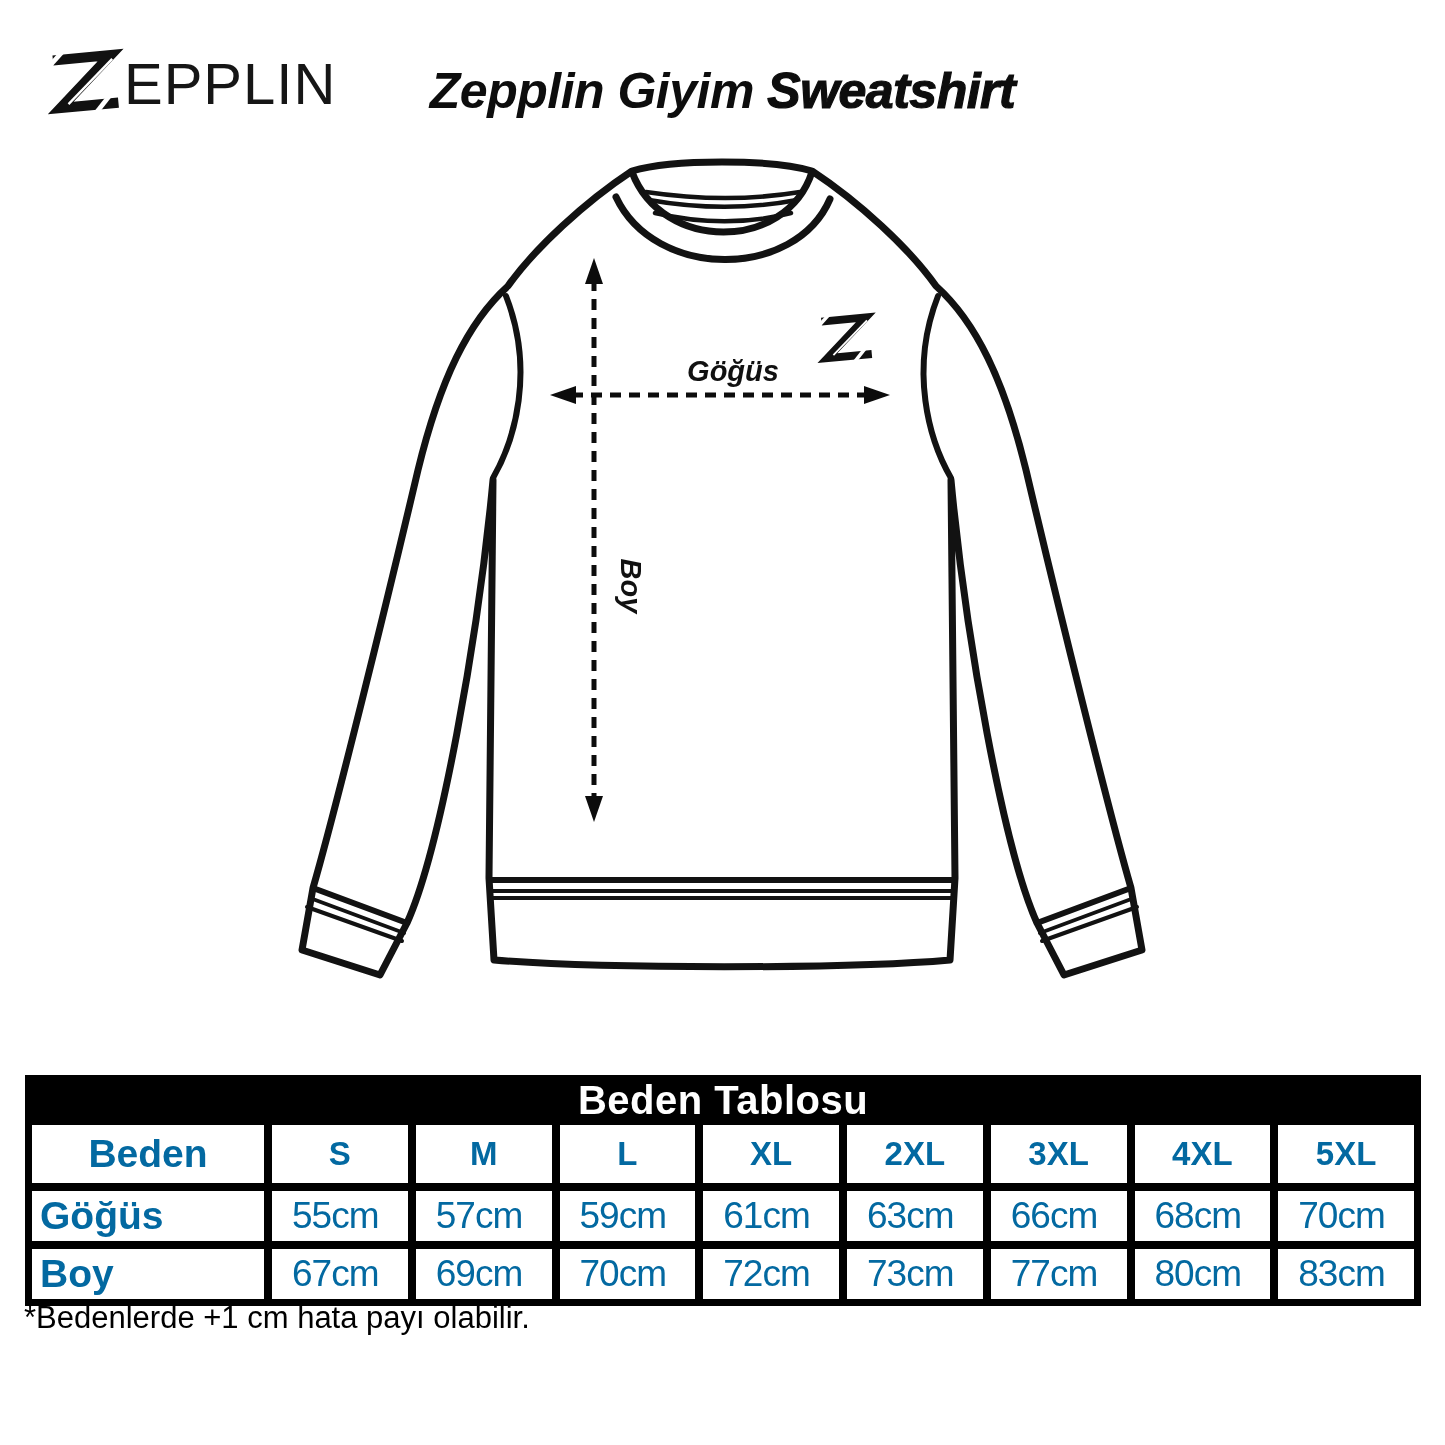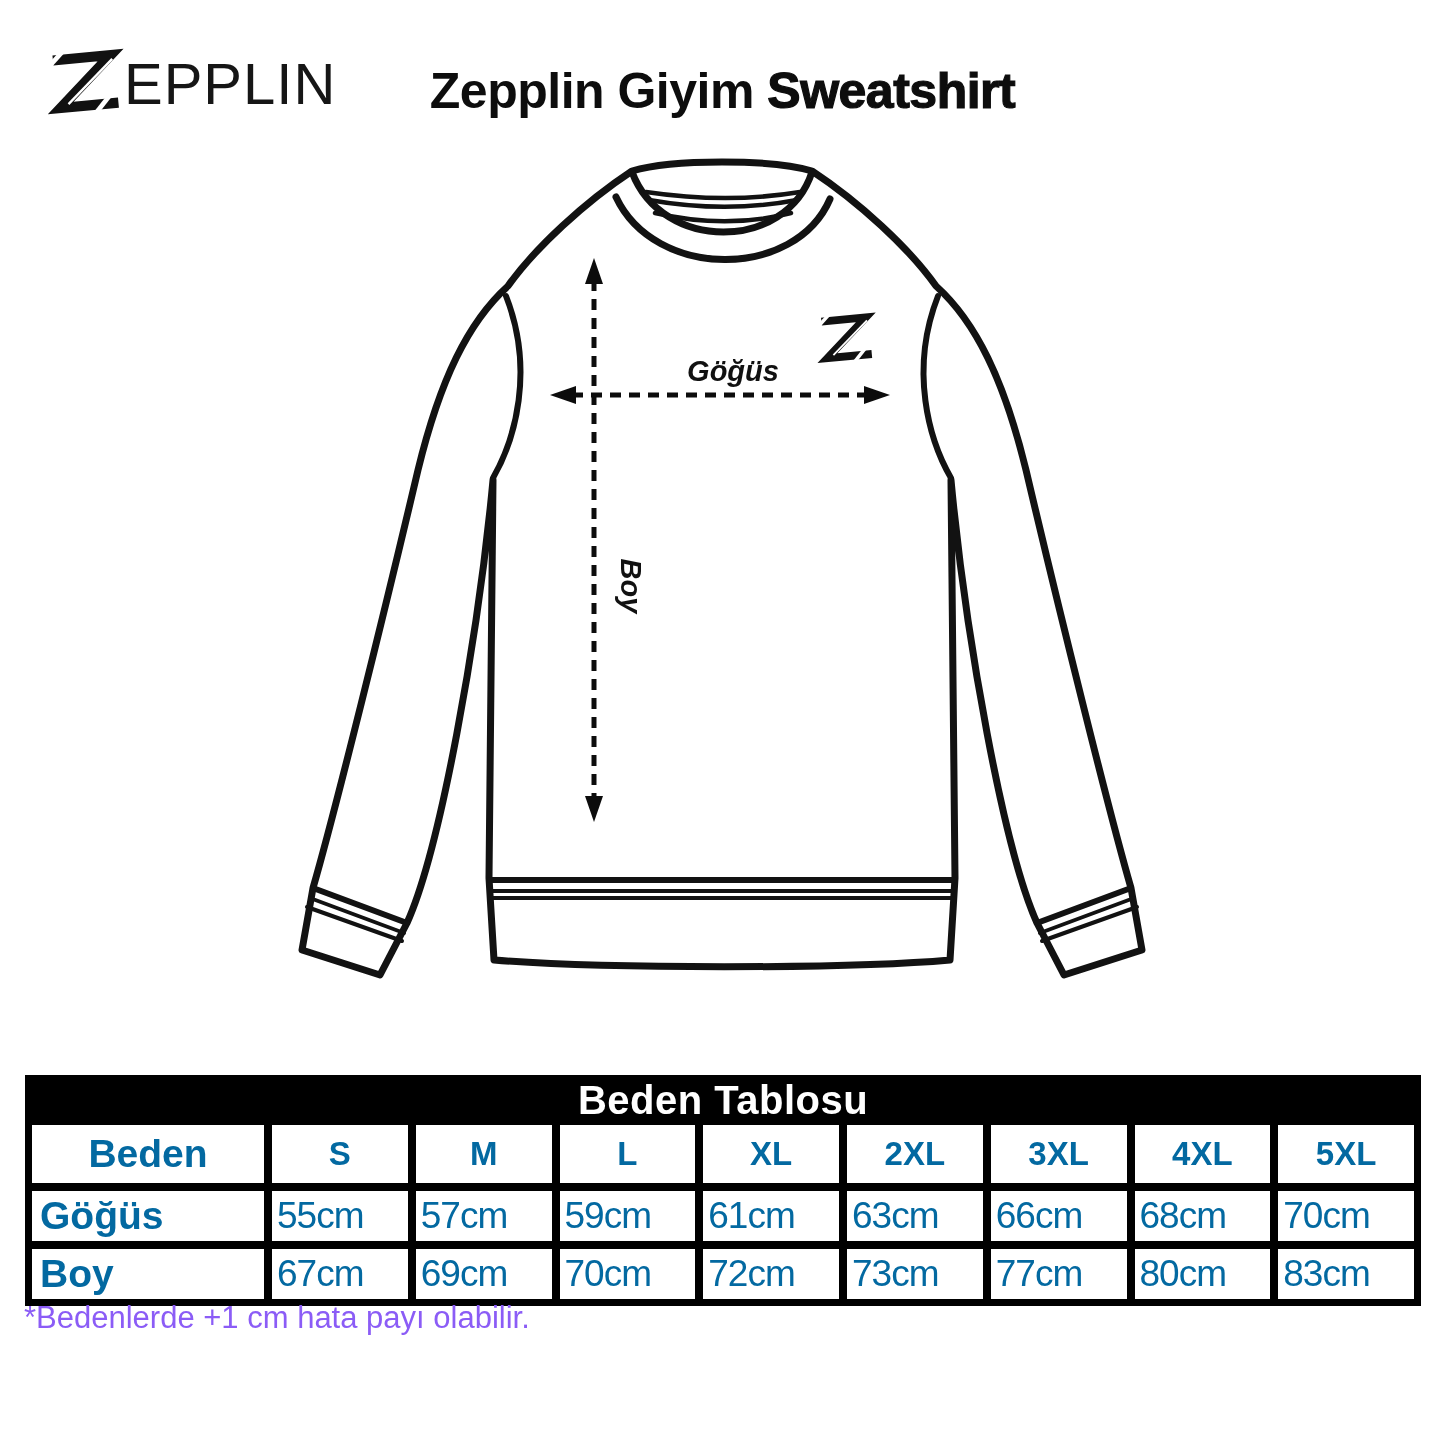--- a/index.html
+++ b/index.html
@@ -5,21 +5,21 @@
   html,body{margin:0;padding:0;}
   body{
     width:1445px;height:1445px;position:relative;background:#ffffff;
     font-family:"Liberation Sans","DejaVu Sans",sans-serif;color:#111;
     overflow:hidden;
   }
   
   .brand-logo{position:absolute;left:36px;top:38px;width:320px;height:110px;}
   .page-title{
     position:absolute;left:0;top:62px;width:1445px;text-align:center;
-    font-size:50px;letter-spacing:-0.5px;color:#0d0d0d;
+    font-style:italic;font-size:50px;letter-spacing:-0.5px;color:#0d0d0d;
     font-weight:600;
   }
   .page-title .t-bold{font-weight:800;-webkit-text-stroke:1.2px #0d0d0d;}
   
   .garment-svg{position:absolute;left:0;top:0;width:1445px;height:1445px;}
   .diagram-label{font-style:italic;font-size:29px;font-weight:600;fill:#111;}
   
   .size-table{
     position:absolute;left:25px;top:1075px;width:1396px;background:#000;
     box-sizing:border-box;
@@ -29,23 +29,23 @@
     color:#fff;font-weight:700;font-size:40px;letter-spacing:0.5px;border-radius:11px;
   }
   .size-grid{
     display:grid;grid-template-columns:232px repeat(8,1fr);
     grid-template-rows:58px 50px 50px;gap:8px;padding:0 7px 7px 7px;background:#000;
   }
   .cell{background:#fff;display:flex;align-items:center;color:#0369a1;min-width:0;}
   .cell.head{justify-content:center;font-weight:700;font-size:33px;}
   .cell.head.label-col{font-size:39px;}
   .cell.rowlabel{font-weight:700;font-size:39px;padding-left:8px;}
-  .cell.value{font-weight:400;font-size:37px;padding-left:5px;letter-spacing:-1px;}
+  .cell.value{font-weight:400;font-size:37px;padding-left:20px;letter-spacing:-1px;}
   
-  .footnote{position:absolute;left:24px;top:1300px;font-size:31px;color:#8b5cf6;}
+  .footnote{position:absolute;left:24px;top:1300px;font-size:31px;color:#000000;}
 </style>
 </head>
 <body>
 
 <svg class="brand-logo" viewBox="0 0 320 110" aria-hidden="true">
   <defs>
     <g id="zglyph">
       <path d="M14,16 L88,9 L24,77 L98,70" fill="none" stroke="#111" stroke-width="13" stroke-linejoin="miter"></path>
       <path d="M34,-4 L0,34" stroke="#fff" stroke-width="6" fill="none"></path>
       <path d="M100,44 L64,90" stroke="#fff" stroke-width="6" fill="none"></path>

